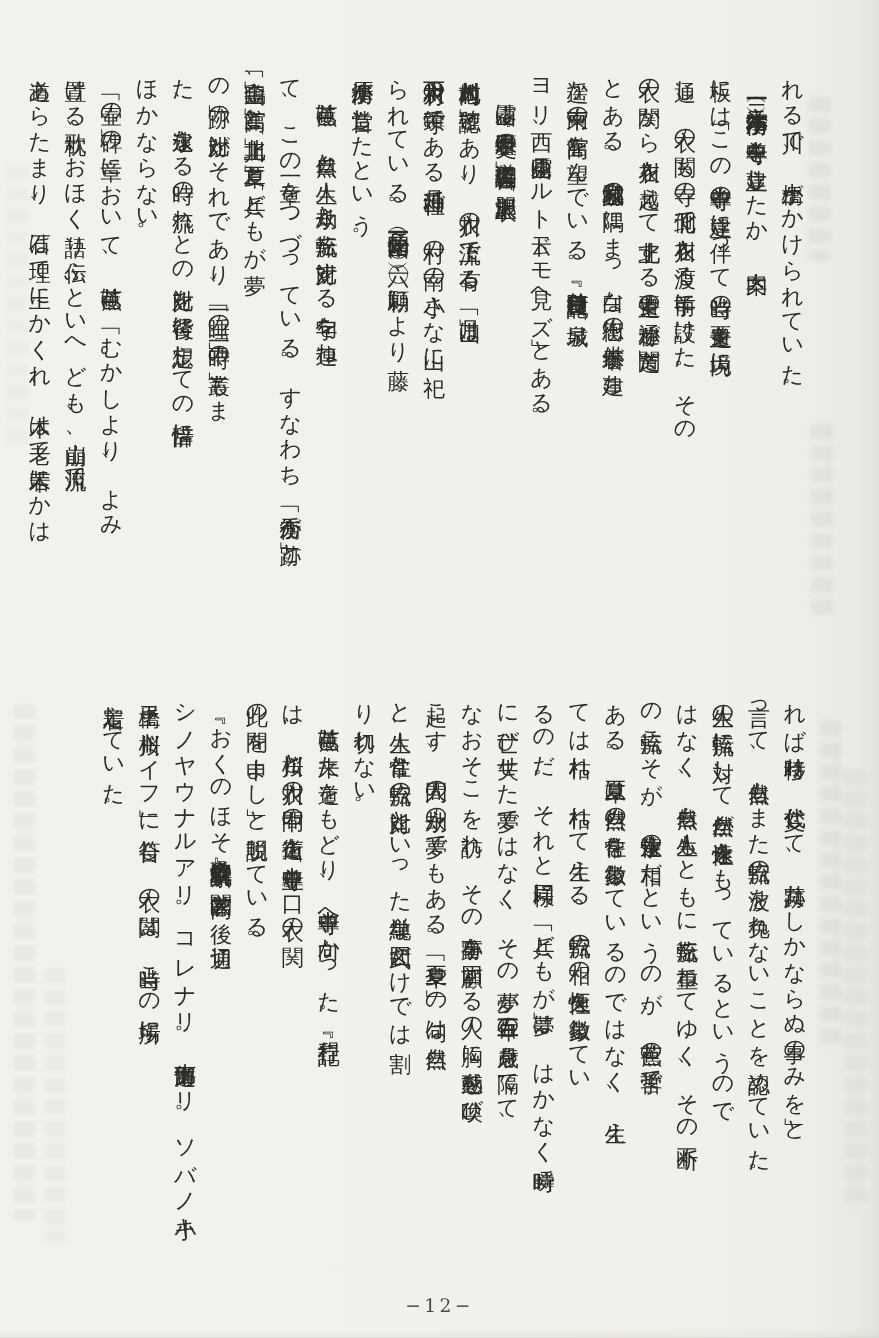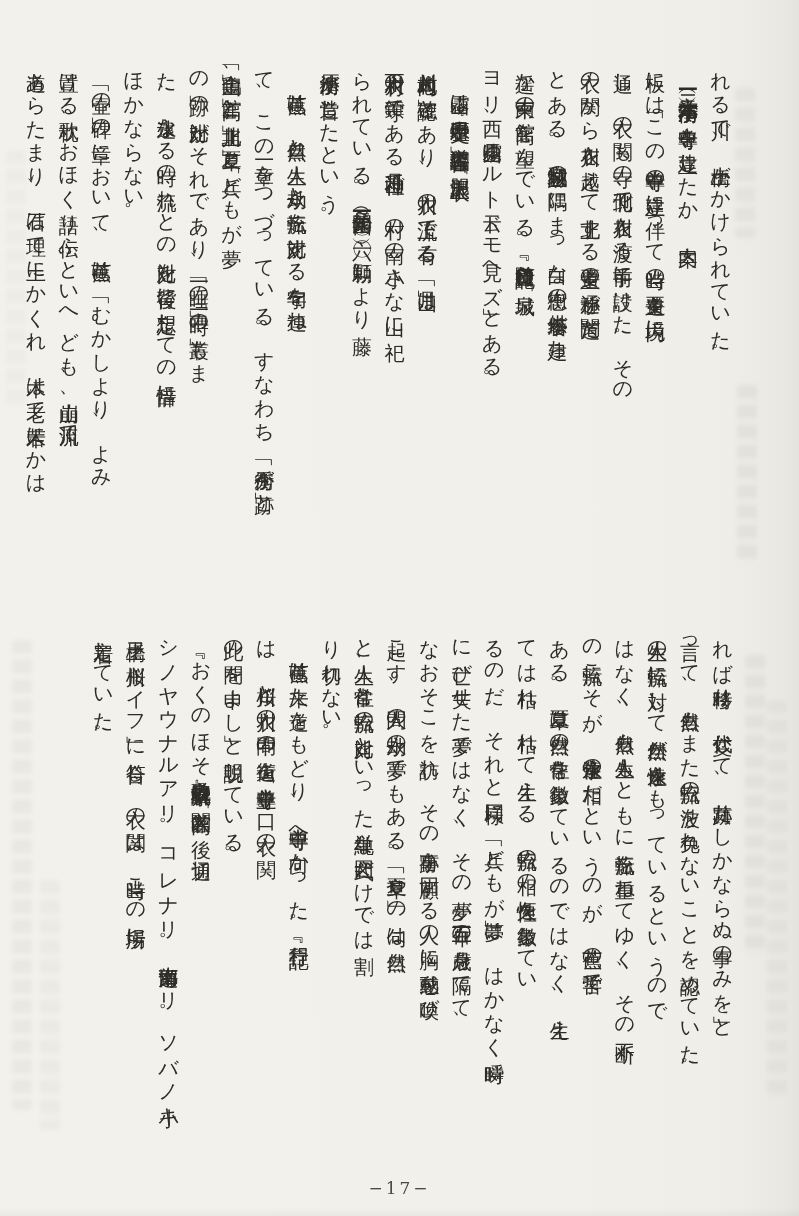--- a/index.html
+++ b/index.html
@@ -127,15 +127,15 @@
       <p>り切れない。</p>
       <p>　芭蕉は来た道をもどり、中尊寺へ向かった。『行程記』</p>
       <p>は、桜川と衣川の中間の街道を「中尊寺上り口。衣の関、</p>
       <p>此の間を申よし」と説明している。</p>
       <p>　『おくのほそ道』歌枕解説索引の「衣関高館ノ後、切通</p>
       <p>シノヤウナルアリ。コレナリ。南部海道ナリ。ソバノ小キ</p>
       <p>土橋ヲ桜川トイフ」に符合し、衣の関は、当時この場所に</p>
       <p>定着していた。</p>
     </div>
 
-  <div class="page-number">−17−</div>
+  <div class="page-number">−12−</div>
 
 </div>
 
 </body></html>

